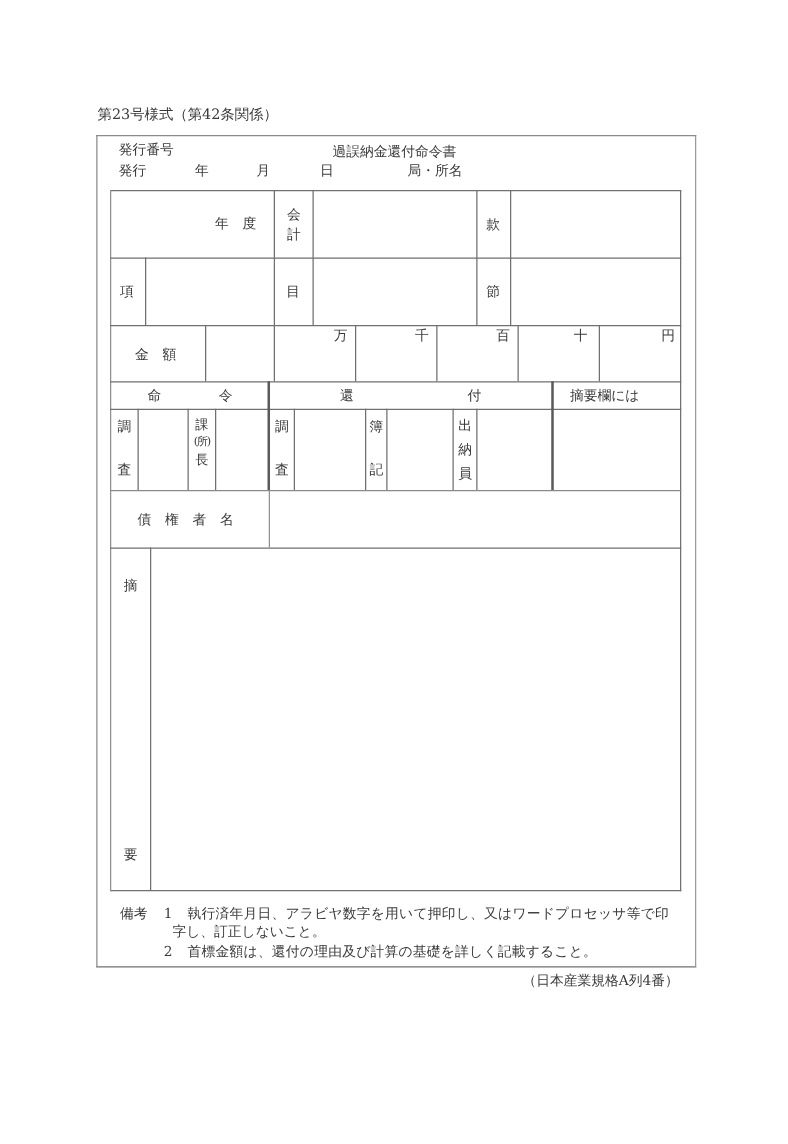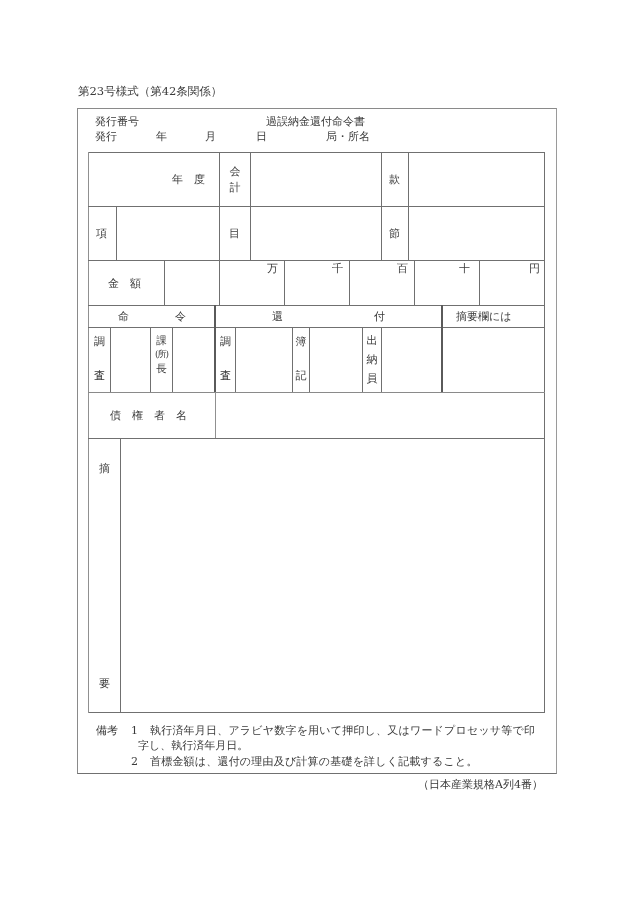--- a/index.html
+++ b/index.html
@@ -14,21 +14,21 @@
   .vtext { position:absolute; font-size:11px; color:#3a3a3a; display:flex; flex-direction:column; align-items:center; }
   .cell { position:absolute; }
 </style>
 </head>
 <body>
 
 <div class="abs txt" style="left:78px;top:85px;font-size:11.5px;">第23号様式（第42条関係）</div>
 
 <div class="frame" style="left:77px;top:108px;width:478px;height:664px;"></div>
 
-<div class="abs txt" style="left:95px;top:115px;">発行番号</div>
+<div class="abs txt" style="left:95px;top:115px;font-family:Liberation Mono, monospace;">発行番号</div>
 <div class="abs txt" style="left:266px;top:115px;">過誤納金還付命令書</div>
 <div class="abs txt" style="left:95px;top:130px;">発行</div>
 <div class="abs txt" style="left:156px;top:130px;">年</div>
 <div class="abs txt" style="left:205px;top:130px;">月</div>
 <div class="abs txt" style="left:256px;top:130px;">日</div>
 <div class="abs txt" style="left:326px;top:130px;">局・所名</div>
 
 <div>
 
   <div class="hl" style="left:88px;top:152px;width:457px;"></div>
@@ -142,17 +142,17 @@
 
   <div class="vl" style="left:120px;top:438px;height:274px;"></div>
   <div class="abs txt" style="left:99px;top:462px;">摘</div>
   <div class="abs txt" style="left:99px;top:677px;">要</div>
   <div class="cell" style="left:121px;top:439px;width:423px;height:273px;"></div>
 </div>
 
 <div class="abs txt" style="left:96px;top:724px;">備考</div>
 <div class="abs txt" style="left:131px;top:724px;">1</div>
 <div class="abs txt" style="left:150px;top:724px;letter-spacing:0.2px;">執行済年月日、アラビヤ数字を用いて押印し、又はワードプロセッサ等で印</div>
-<div class="abs txt" style="left:138px;top:739px;">字し、執行済年月日。</div>
+<div class="abs txt" style="left:138px;top:739px;">字し、訂正しないこと。</div>
 <div class="abs txt" style="left:131px;top:755px;">2</div>
 <div class="abs txt" style="left:150px;top:755px;letter-spacing:0.2px;">首標金額は、還付の理由及び計算の基礎を詳しく記載すること。</div>
 
 <div class="abs txt" style="left:418px;top:778px;">（日本産業規格A列4番）</div>
 
 </body></html>

